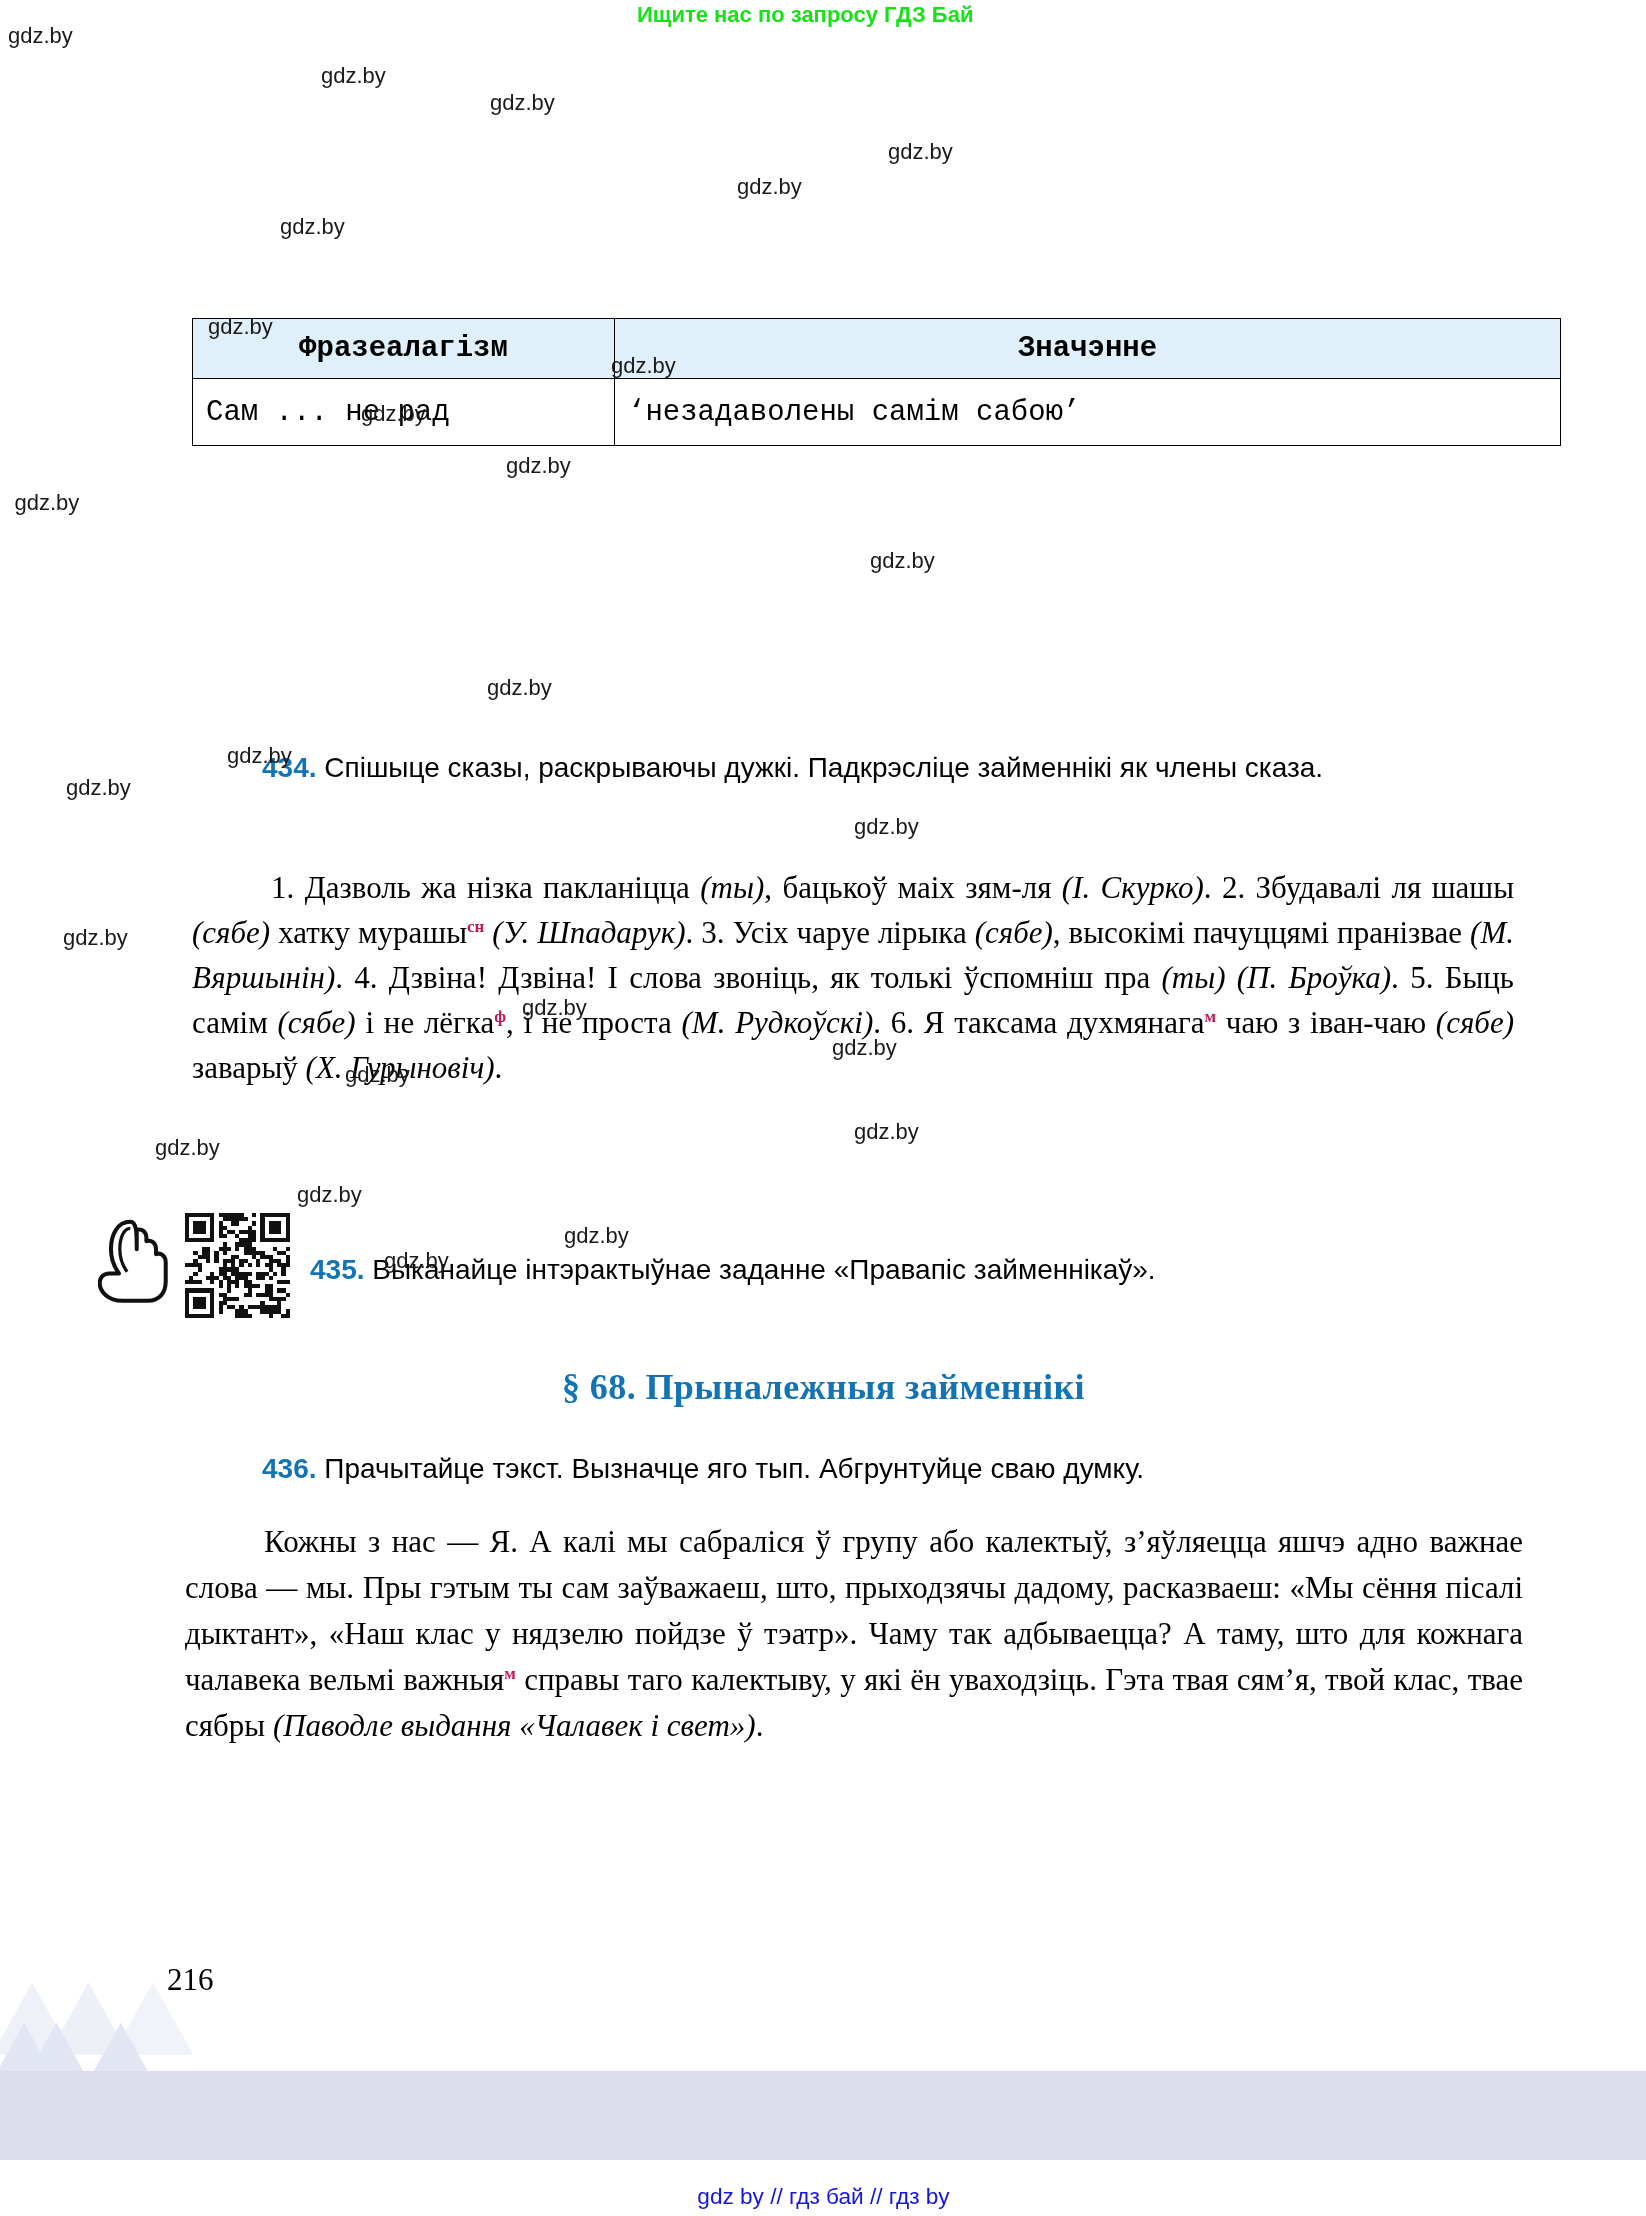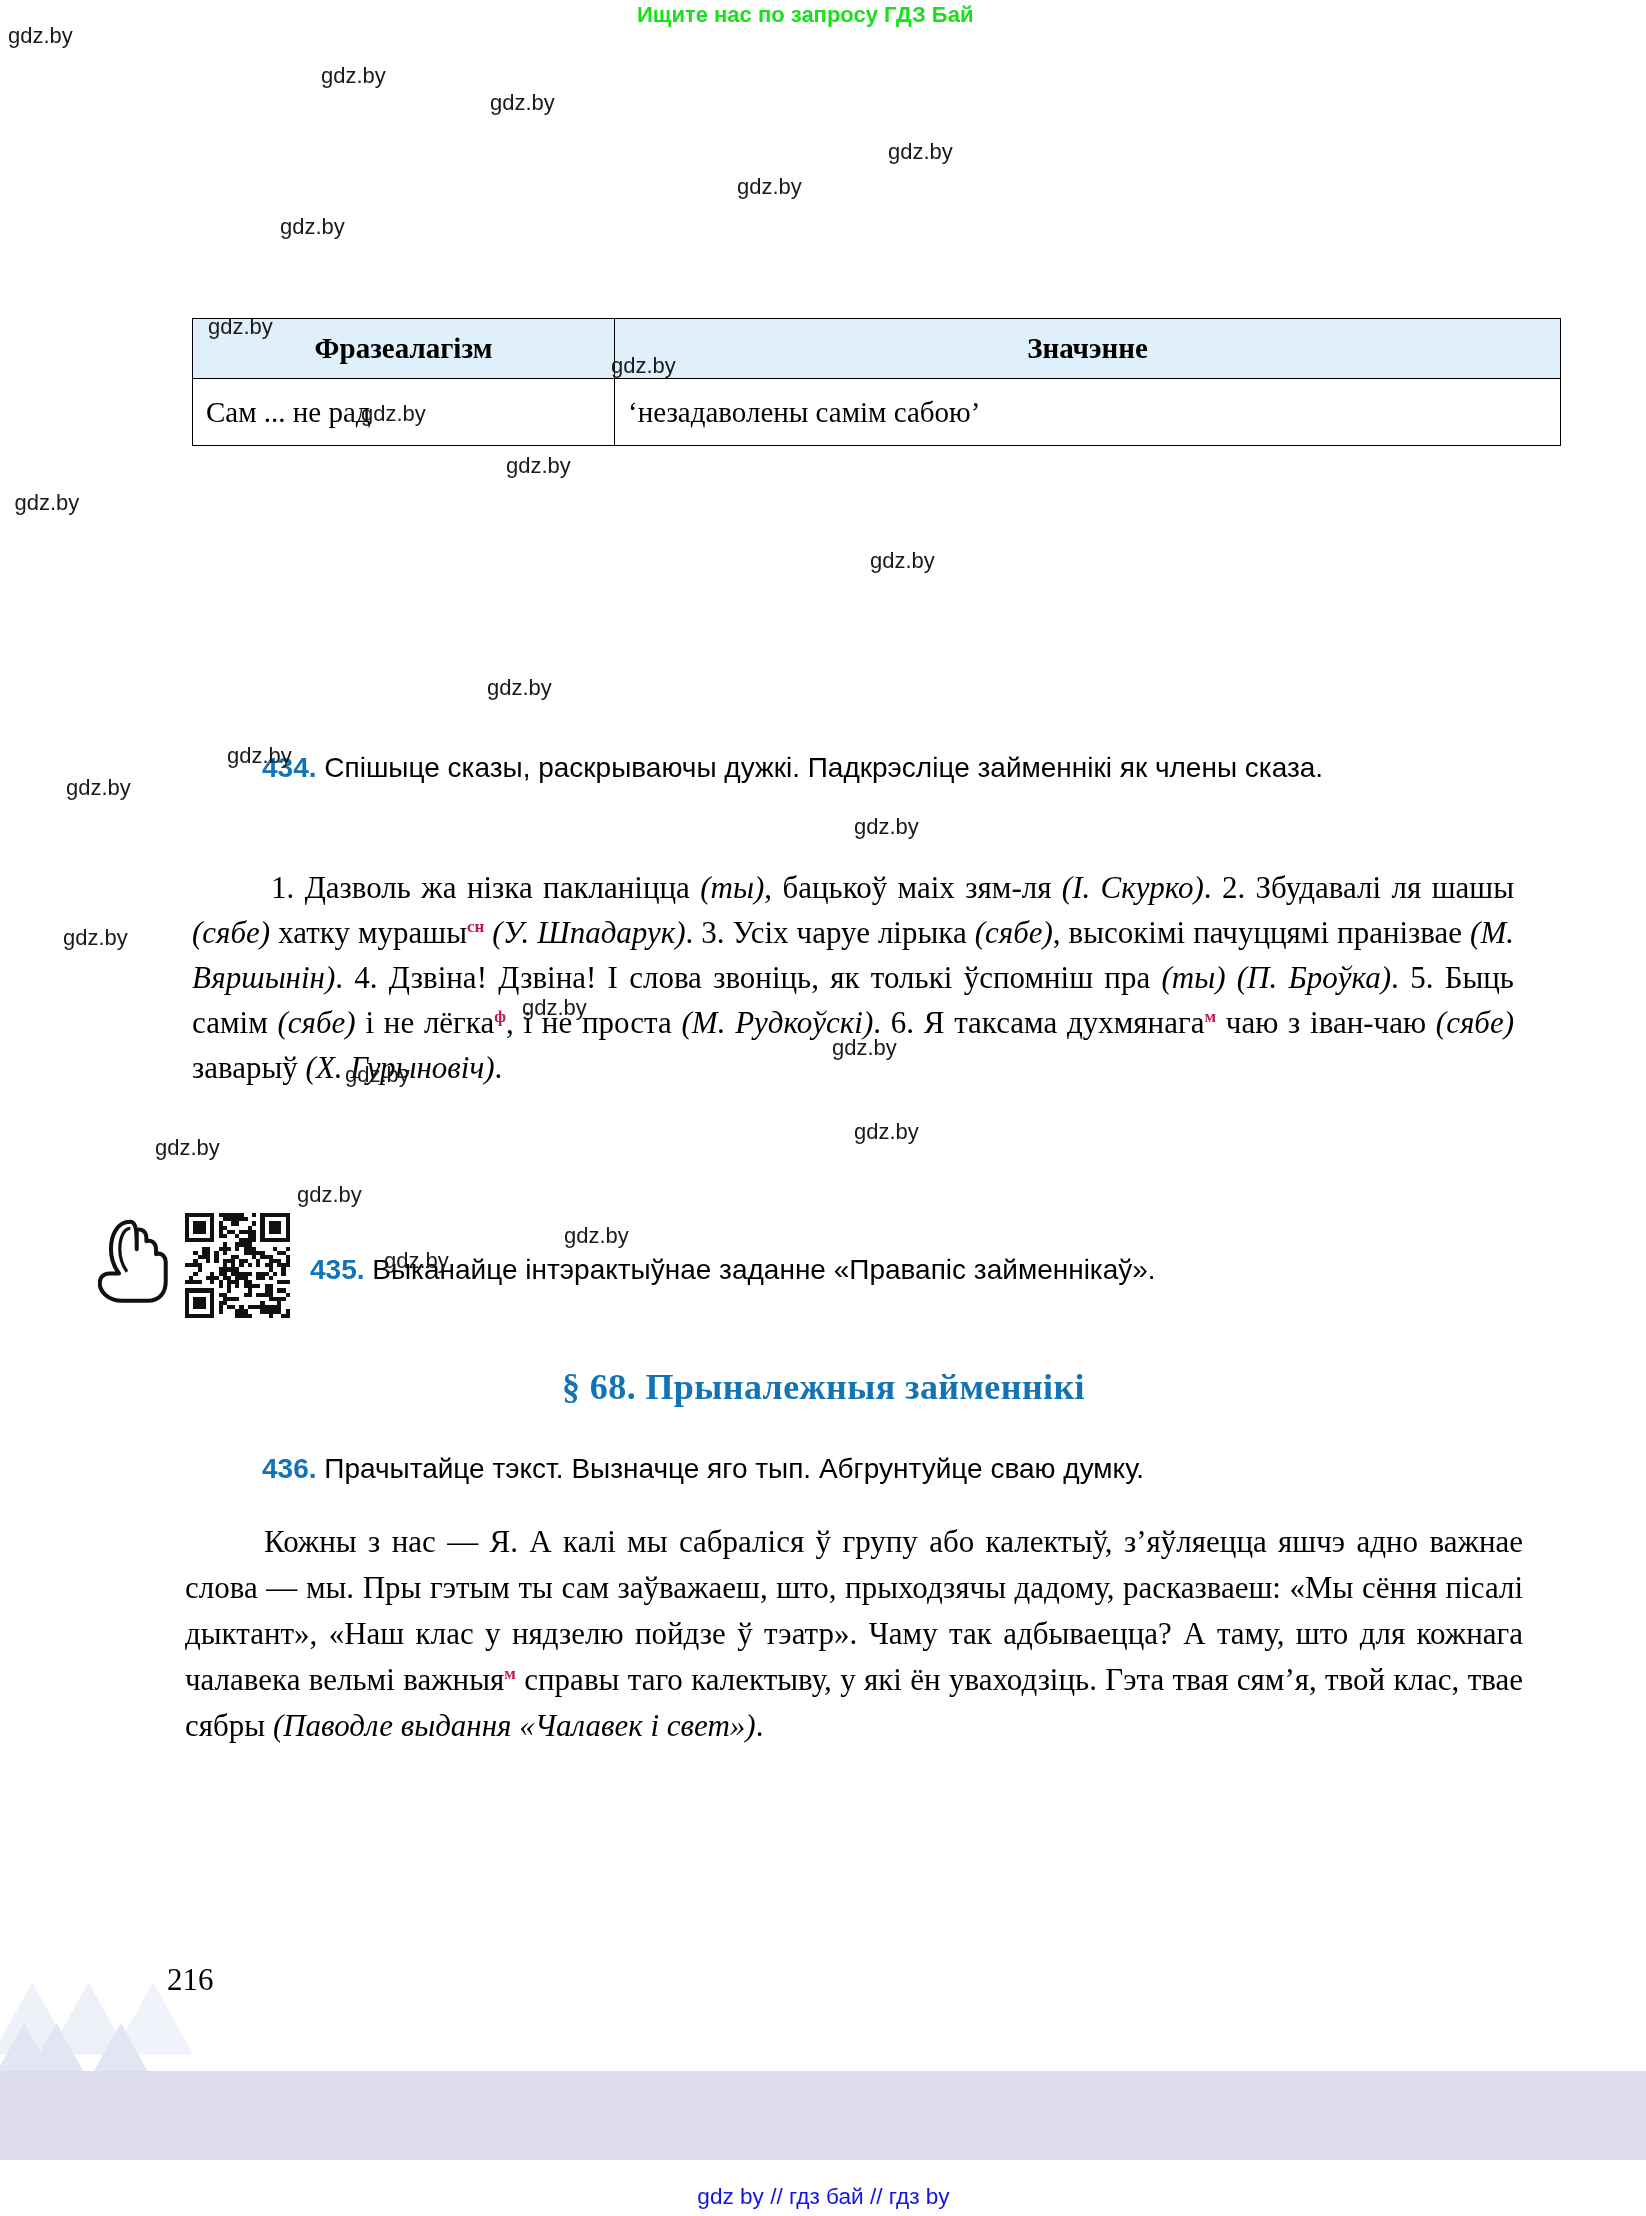--- a/index.html
+++ b/index.html
@@ -66,21 +66,21 @@
     vertical-align: super;
     font-weight: bold;
     font-family: "Liberation Serif", serif;
   }
 
   
   .tbl {
     position: absolute;
     border-collapse: collapse;
     table-layout: fixed;
-    font-family: Liberation Serif, serif;
+    font-family: Liberation Mono, monospace;
     padding-left: 16px;
   }
   .tbl td, .tbl th {
     border: 1.6px solid #000;
     padding: 9.7px 13px;
     font-size: 29px;
     text-align: left;
     vertical-align: middle;
   }
   .tbl thead th {

